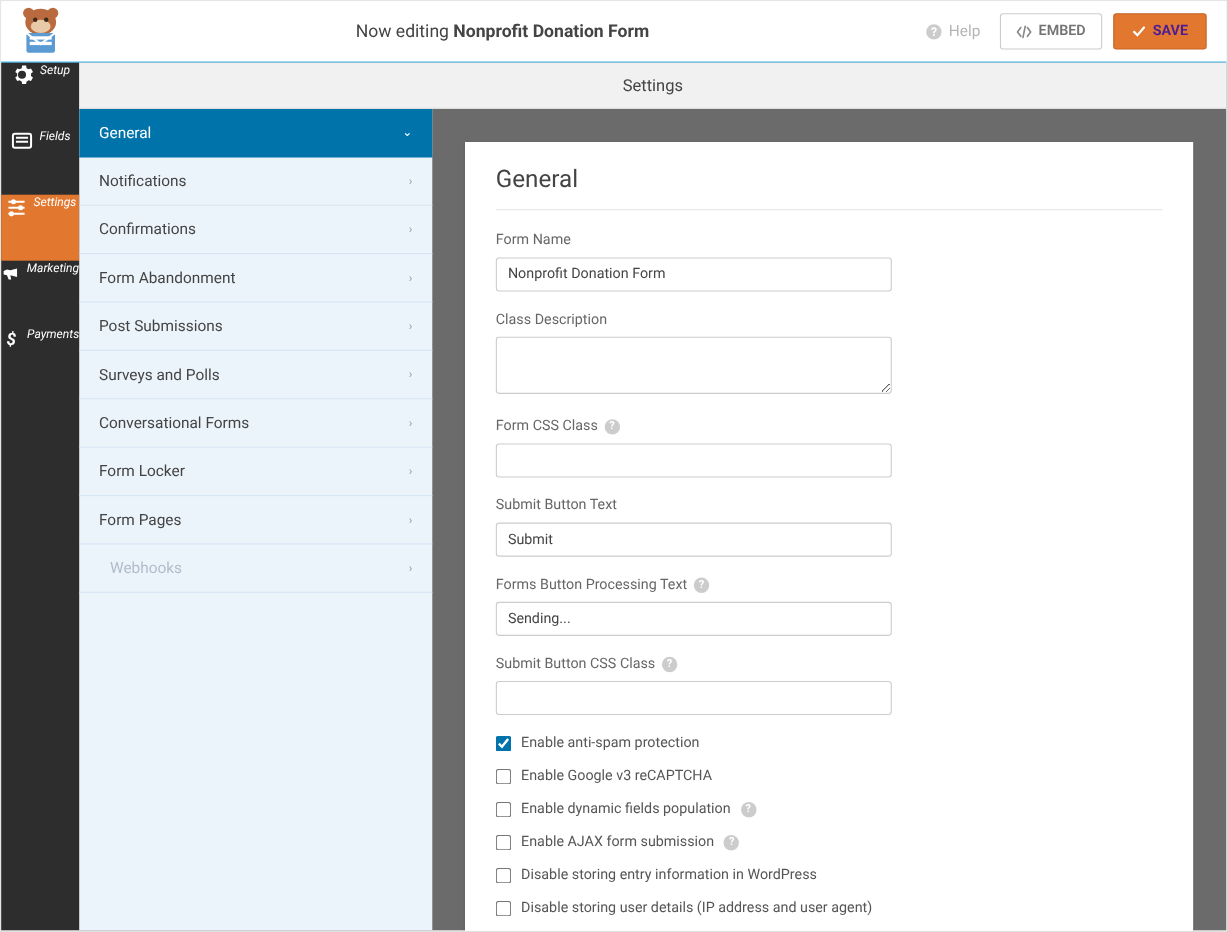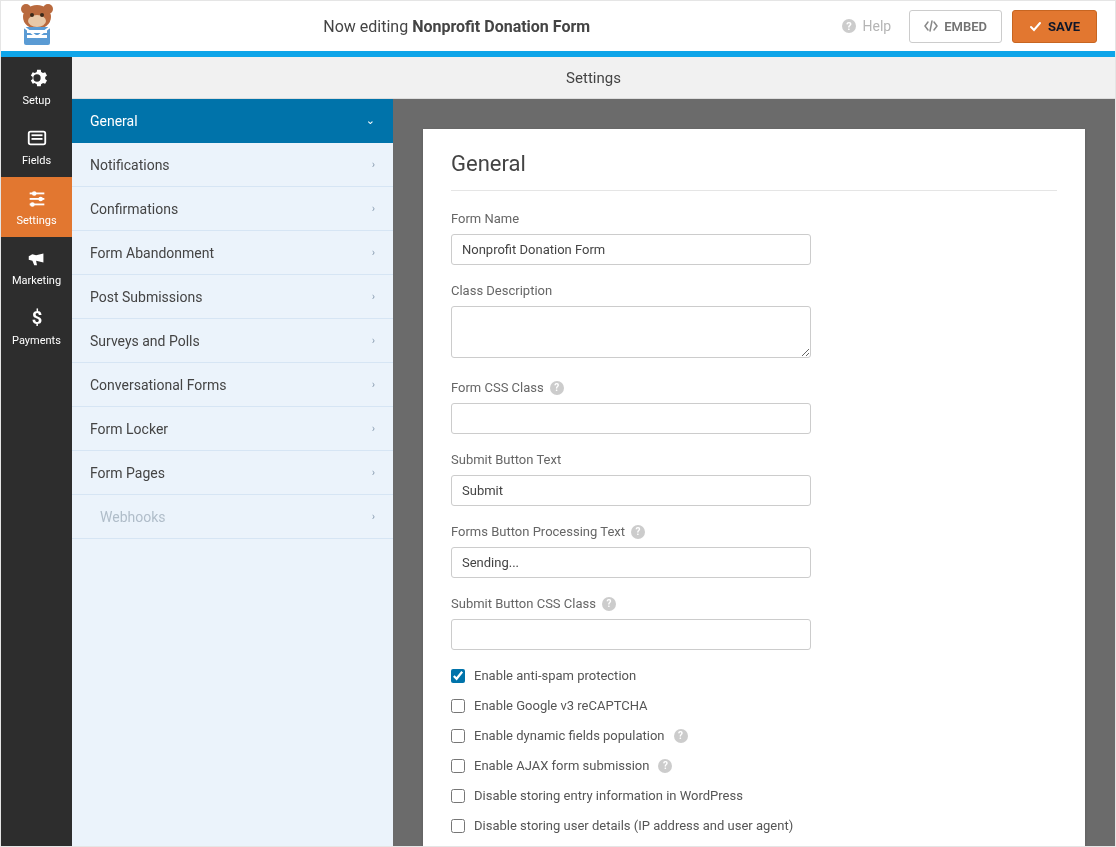--- a/index.html
+++ b/index.html
@@ -1,31 +1,31 @@
 <!DOCTYPE html>
 <html><head>
 <meta charset="utf-8">
 <style>
 * { margin: 0; padding: 0; box-sizing: border-box; font-family: -apple-system, BlinkMacSystemFont, "Segoe UI", Roboto, Helvetica, Arial, sans-serif; }
 body { background: #fff; width: 1116px; height: 847px; overflow: hidden; border: 1px solid #e5e5e5; }
 
-.topbar { height: 56px; display: flex; align-items: center; padding: 0 18px 0 10px; border-bottom: 6px solid #0ea5e9; }
+.topbar { height: 56px; display: flex; align-items: center; padding: 0 18px 0 10px; border-bottom: 1px solid #0ea5e9; }
 .logo { width: 52px; height: 46px; margin-right: 10px; display: flex; align-items: center; justify-content: center; }
 .title-wrap { flex: 1; text-align: center; font-size: 16px; color: #444; }
 .title-bold { font-weight: 700; }
 .help-link { display: flex; align-items: center; color: #b5b5b5; font-size: 14px; margin-right: 18px; cursor: pointer; }
 .help-link svg { margin-right: 6px; }
 .btn-embed { background: #fff; border: 1px solid #ccc; color: #737373; padding: 8px 14px; font-size: 13px; font-weight: 600; border-radius: 3px; cursor: pointer; display: flex; align-items: center; margin-right: 10px; }
 .btn-embed svg { margin-right: 6px; }
-.btn-save { background: #e27730; border: 1px solid #c76521; color: #0f172a; padding: 8px 16px; font-size: 13px; font-weight: 700; border-radius: 3px; cursor: pointer; display: flex; align-items: center; }
+.btn-save { background: #e27730; border: 1px solid #c76521; color: #4c1d95; padding: 8px 16px; font-size: 13px; font-weight: 700; border-radius: 3px; cursor: pointer; display: flex; align-items: center; }
 .btn-save svg { margin-right: 6px; }
 
 .main { display: flex; height: calc(100% - 56px); }
 .iconbar { width: 71px; background: #2d2d2d; flex-shrink: 0; }
-.iconbar-item { height: 60px; display: flex; flex-direction: column; align-items: center; justify-content: center; color: #fff; cursor: pointer; font-size: 11px; gap: 5px; }
+.iconbar-item { height: 60px; display: flex; flex-direction: row; align-items: flex-start; justify-content: center; color: #fff; cursor: pointer; font-size: 11px; gap: 5px; font-style: italic; }
 .iconbar-item.active { background: #e27730; }
 .iconbar-item svg { width: 22px; height: 22px; }
 
 .content { flex: 1; display: flex; flex-direction: column; background: #6b6b6b; }
 .content-header { height: 42px; background: #f1f1f1; display: flex; align-items: center; justify-content: center; font-size: 15px; color: #444; border-bottom: 1px solid #ddd; }
 
 .content-body { flex: 1; display: flex; overflow: hidden; }
 .sidebar { width: 321px; background: #ebf3fb; flex-shrink: 0; }
 .sidebar-item { height: 44px; display: flex; align-items: center; justify-content: space-between; padding: 0 18px; font-size: 14px; color: #444; border-bottom: 1px solid #d6e5f4; cursor: pointer; }
 .sidebar-item.active { background: #0073aa; color: #fff; border-bottom-color: #0073aa; }

